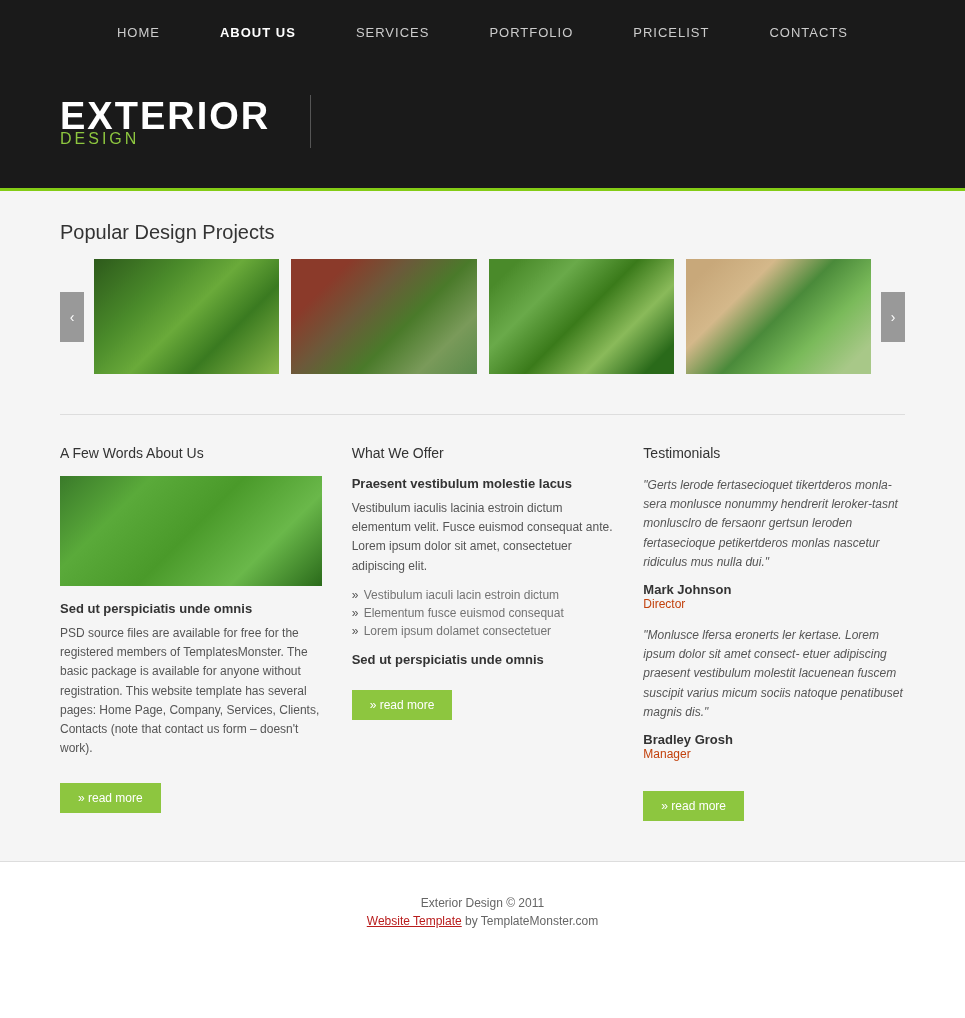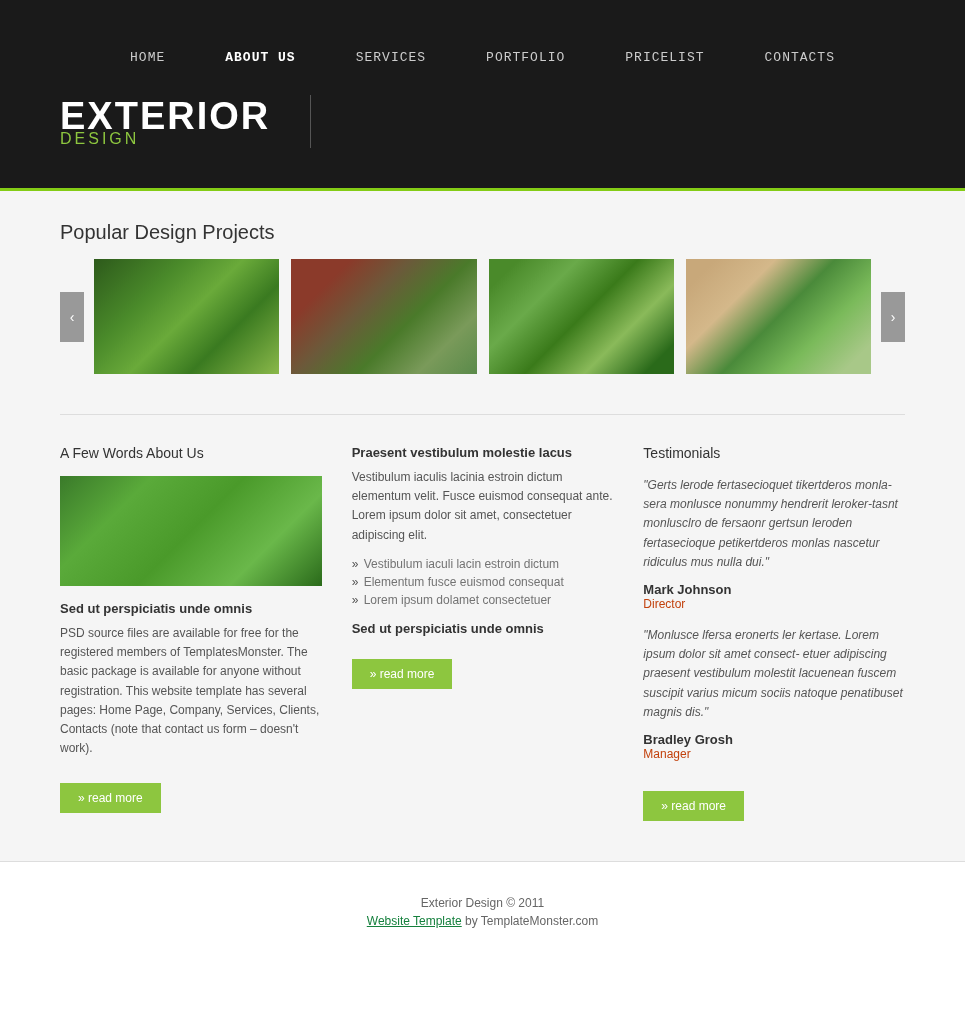--- a/index.html
+++ b/index.html
@@ -3,24 +3,23 @@
   <meta charset="utf-8">
   <style>
     * { margin: 0; padding: 0; box-sizing: border-box; }
     body { font-family: Arial, sans-serif; font-size: 13px; color: #333; background: #fff; width: 965px; }
 
     
     nav {
       background: #1a1a1a;
       height: 65px;
       display: flex;
-      align-items: flex-end;
+      align-items: center;
       justify-content: center;
       gap: 60px;
-      font-family: Liberation Mono, monospace;
     }
     nav a {
       color: #ccc;
       text-decoration: none;
       font-size: 13px;
       letter-spacing: 1px;
       text-transform: uppercase;
     }
     nav a.active {
       color: #fff;
@@ -202,21 +201,21 @@
     
     footer {
       background: #fff;
       text-align: center;
       padding: 30px;
       font-size: 12px;
       color: #666;
       border-top: 1px solid #ddd;
     }
     footer a {
-      color: #15803d;
+      color: #b91c1c;
       text-decoration: underline;
     }
     footer p { margin: 4px 0; }
 
     .divider {
       border: none;
       border-top: 1px solid #ddd;
       margin: 30px 0;
     }
   </style>
@@ -261,20 +260,21 @@
 
     <div class="col">
       <h2 class="col-title">A Few Words About Us</h2>
       <div class="carousel-img col-img col-img-garden"></div>
       <h4>Sed ut perspiciatis unde omnis</h4>
       <p>PSD source files are available for free for the registered members of TemplatesMonster. The basic package is available for anyone without registration. This website template has several pages: Home Page, Company, Services, Clients, Contacts (note that contact us form – doesn't work).</p>
       <button class="read-more-btn">» read more</button>
     </div>
 
     <div class="col">
+      <h2 class="col-title">What We Offer</h2>
       <h4>Praesent vestibulum molestie lacus</h4>
       <p>Vestibulum iaculis lacinia estroin dictum elementum velit. Fusce euismod consequat ante. Lorem ipsum dolor sit amet, consectetuer adipiscing elit.</p>
       <ul>
         <li>Vestibulum iaculi lacin estroin dictum</li>
         <li>Elementum fusce euismod consequat</li>
         <li>Lorem ipsum dolamet consectetuer</li>
       </ul>
       <h4 style="margin-top:12px;">Sed ut perspiciatis unde omnis</h4>
       <button class="read-more-btn">» read more</button>
     </div>

